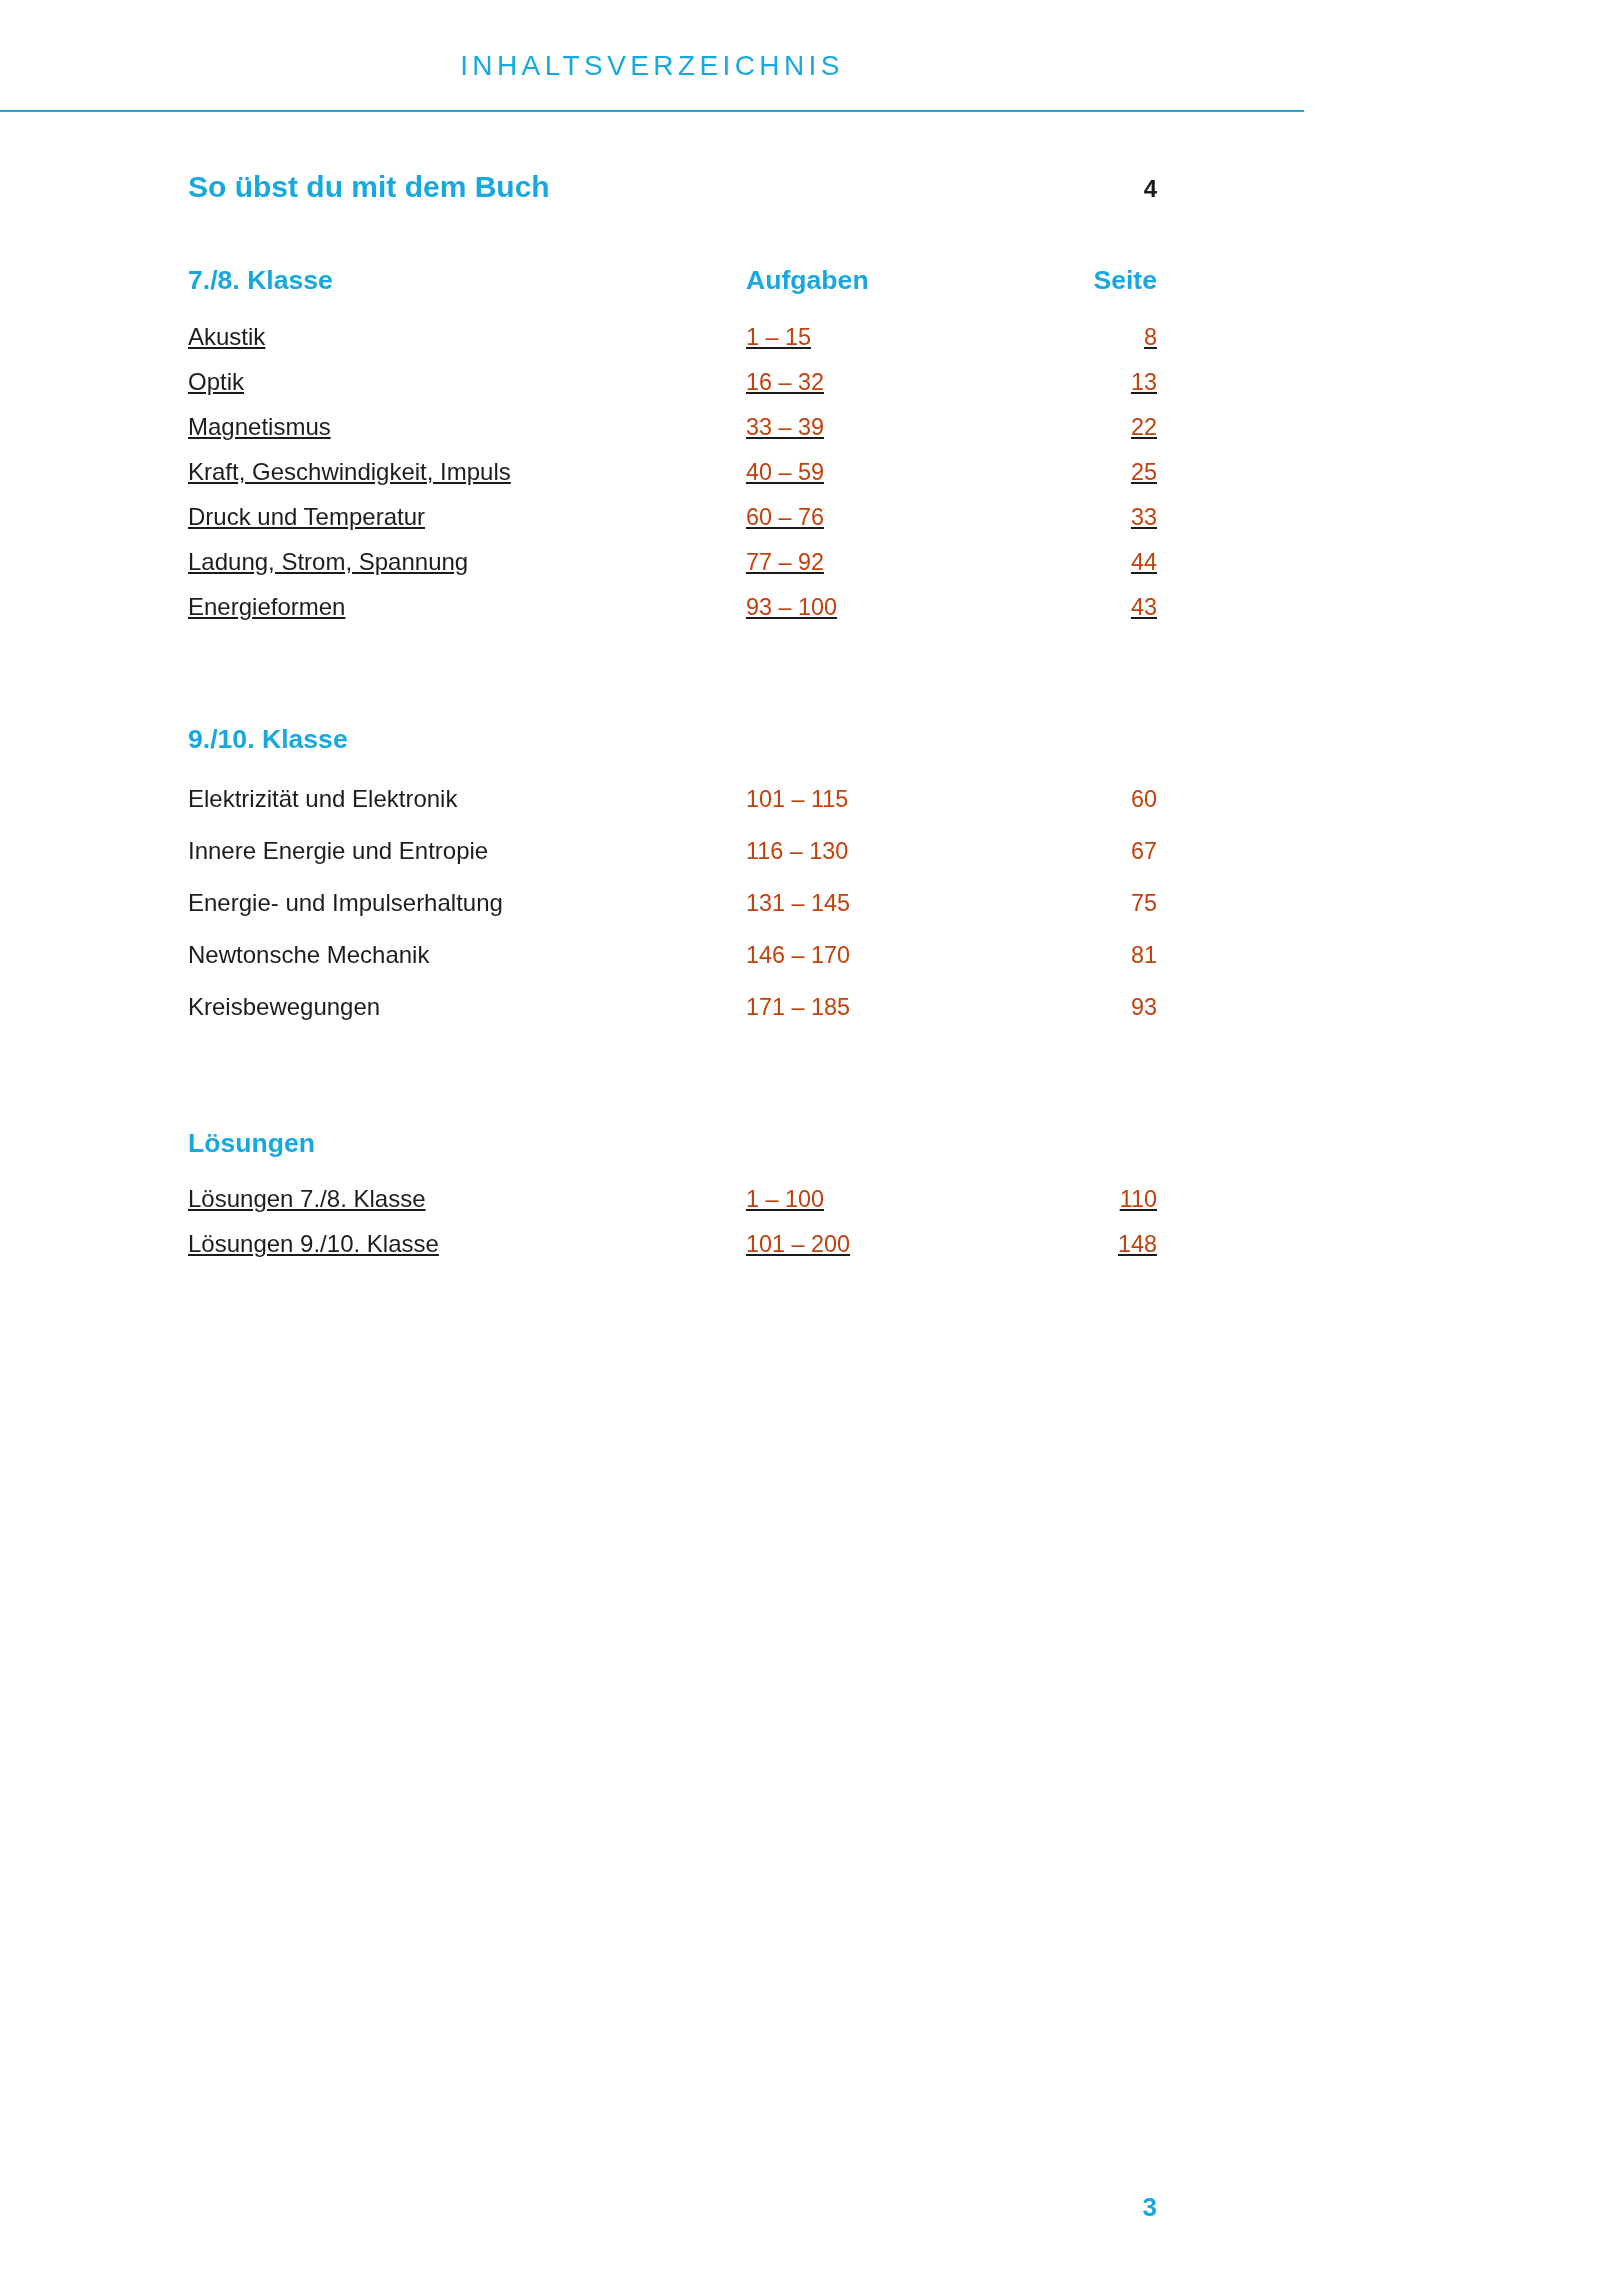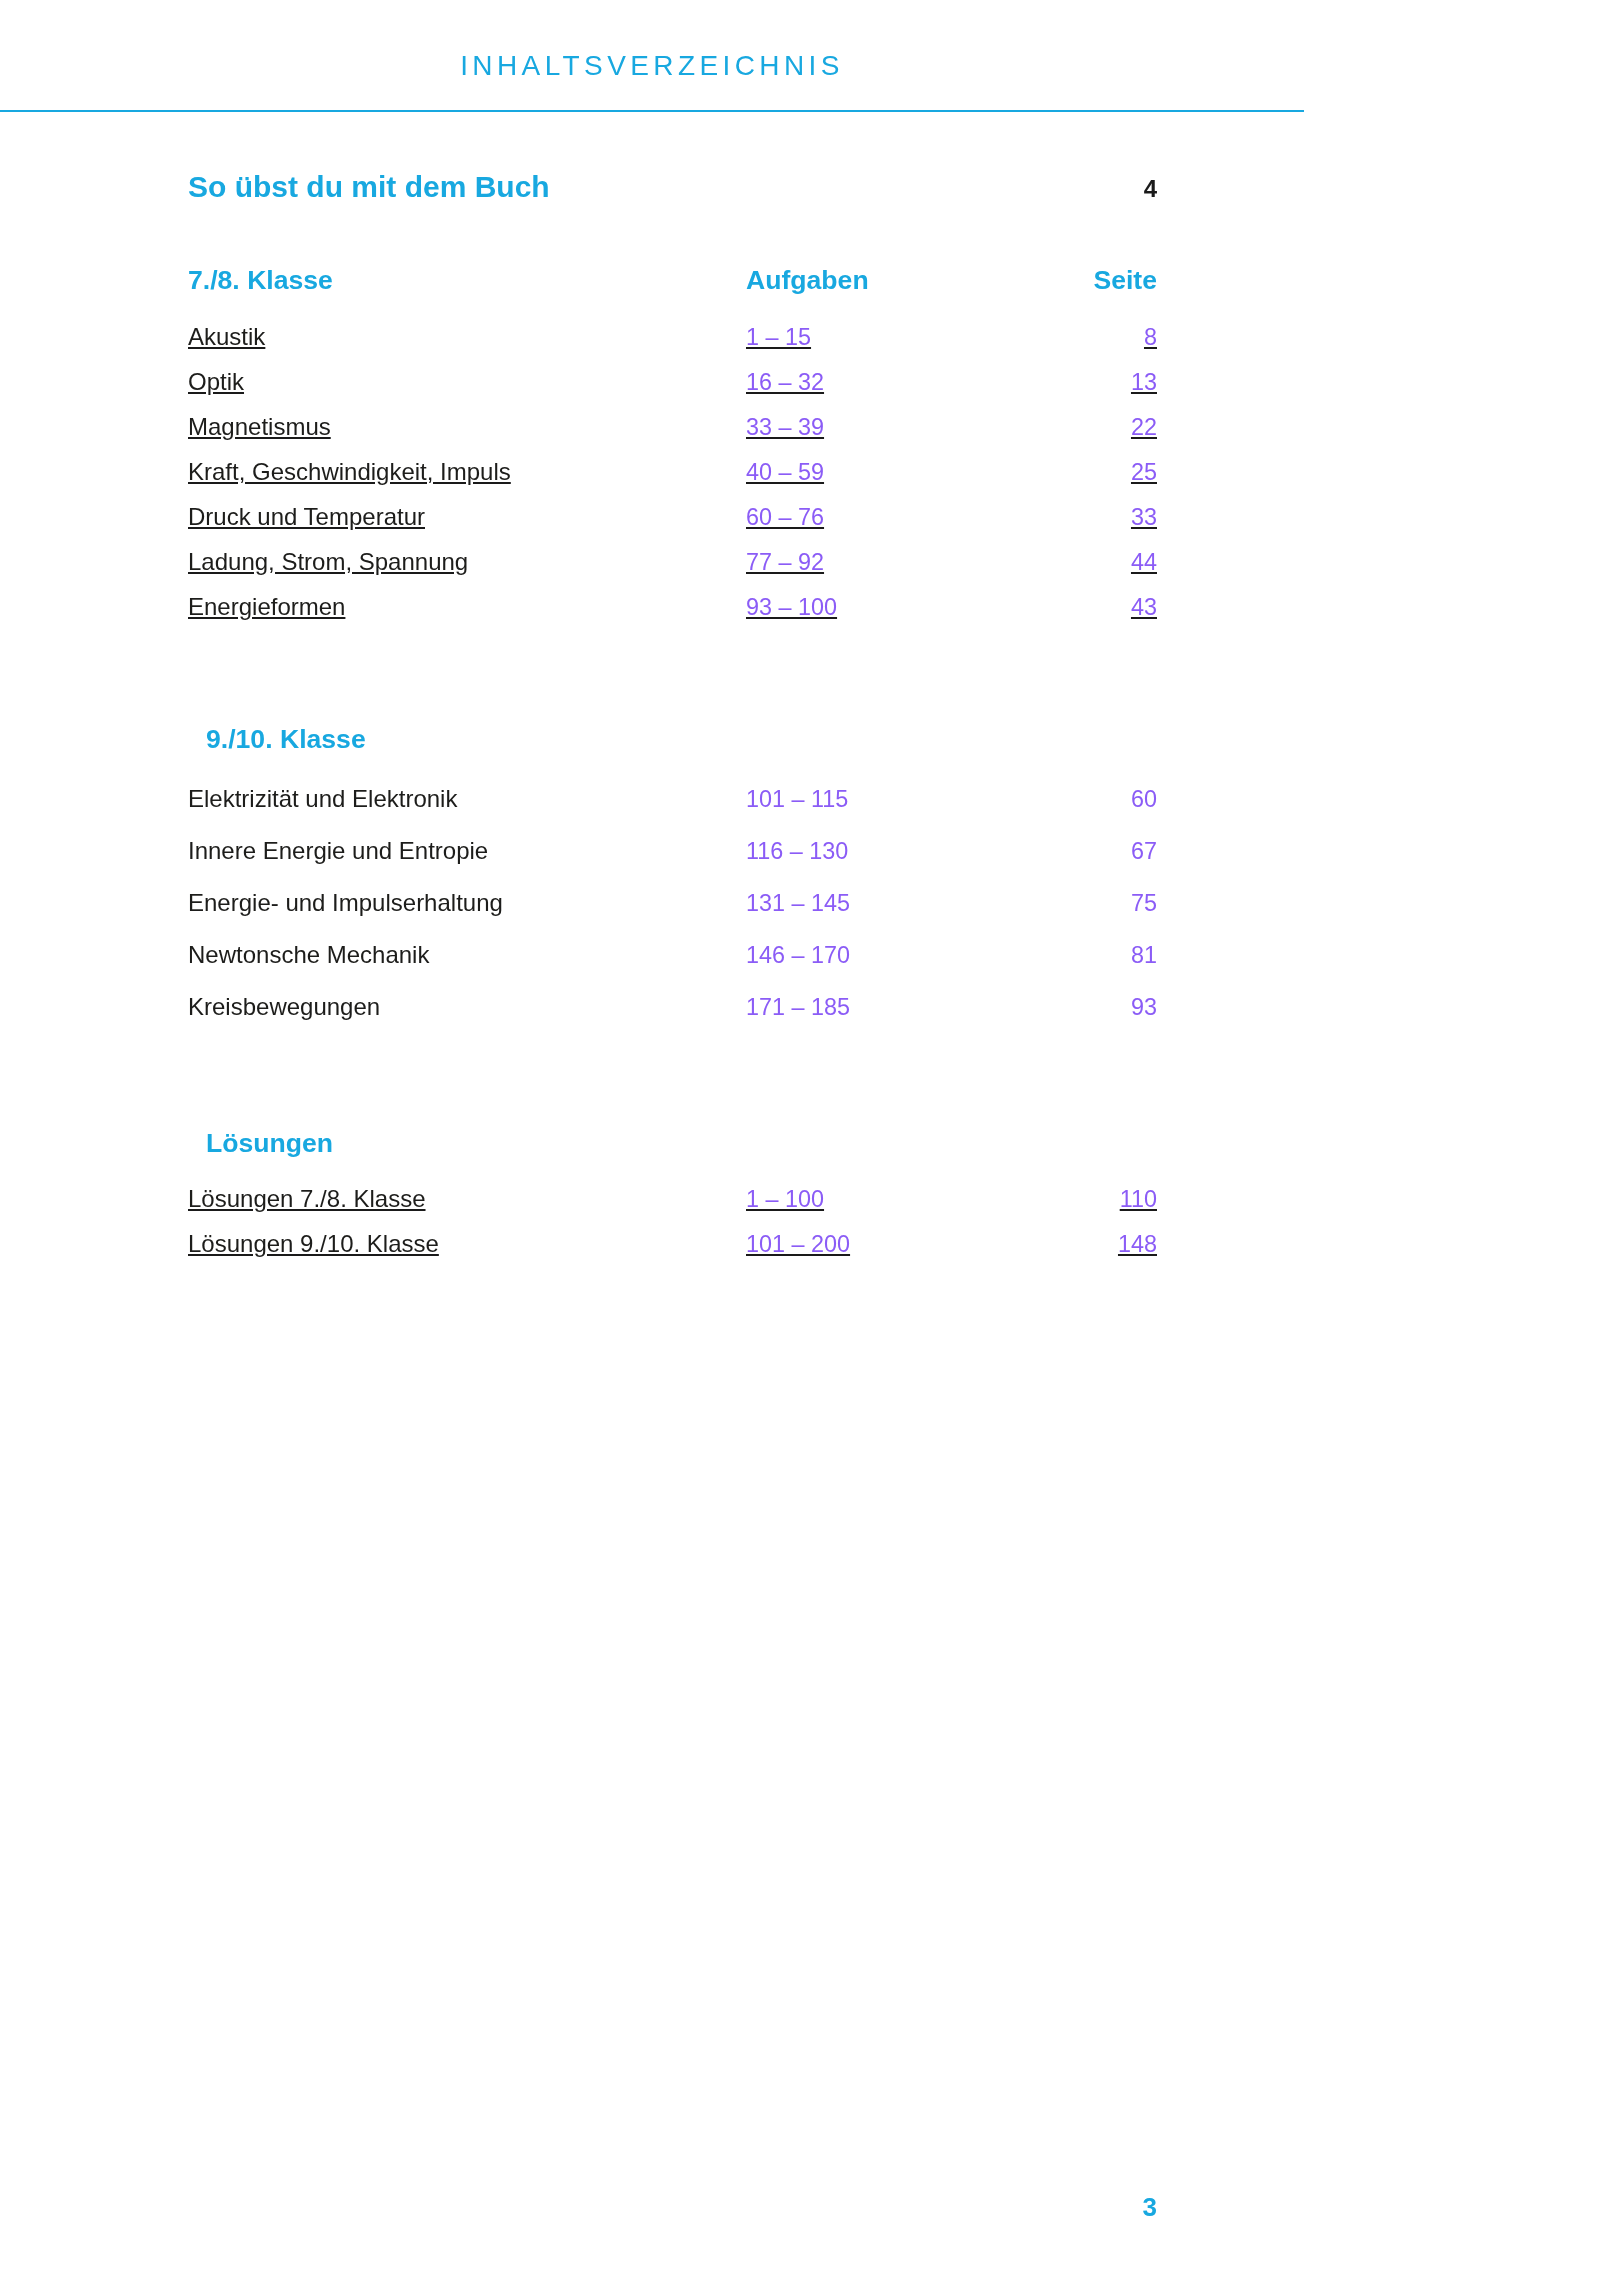--- a/index.html
+++ b/index.html
@@ -84,21 +84,20 @@
   }
   .section-head .col-title,
   .section-head .col-ex,
   .section-head .col-page {
     color: #18a8e0;
     font-size: 26.6px;
     font-weight: bold;
   }
   .section-head-only {
     margin-top: 95px;
-    margin-left: 18px;
   }
   .section-head-only .col-title {
     color: #18a8e0;
     font-size: 26.6px;
     font-weight: bold;
   }
   
   .entries {
     margin-top: 17.7px;
   }
@@ -106,21 +105,21 @@
     margin-top: 0;
     padding: 8.9px 0 8.9px 0;
   }
   .entry .col-title {
     font-size: 24px;
     color: #1d1d1b;
   }
   .entry .col-ex,
   .entry .col-page {
     font-size: 23.4px;
-    color: #8b5cf6;
+    color: #c2410c;
   }
   .entries-tight .entry {
     padding: 8.5px 0;
     text-decoration: underline;
   }
   .entries-loose .entry {
     padding: 12px 0;
   }
   
   .page-number {

